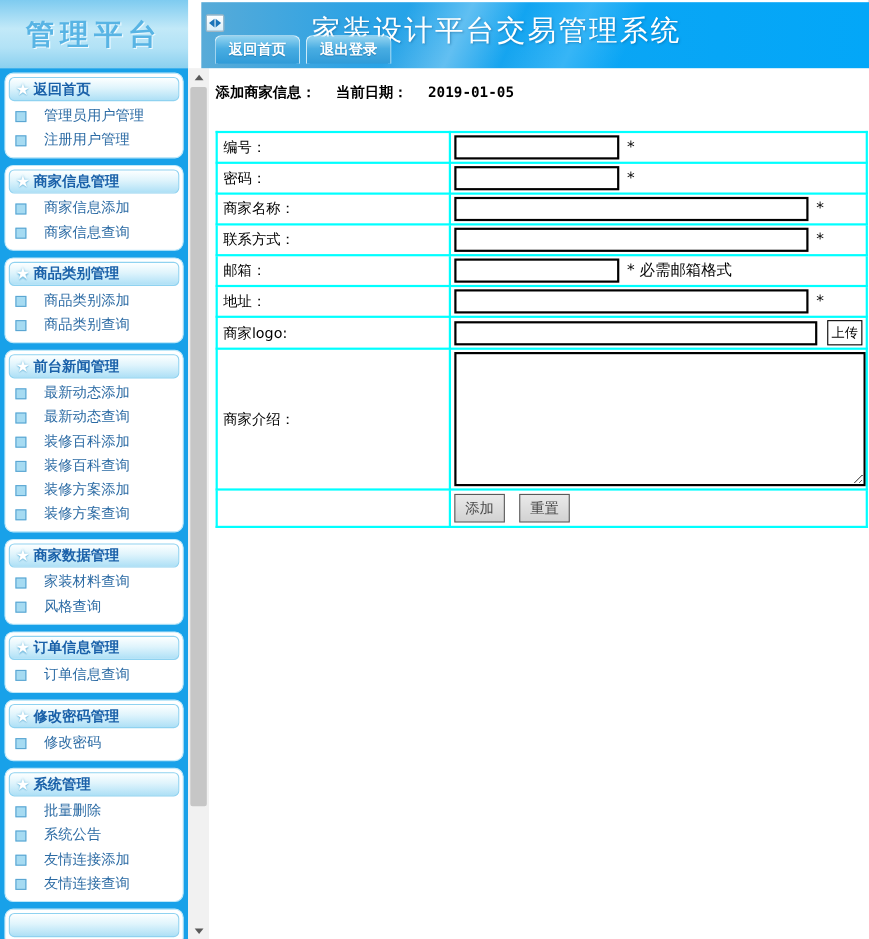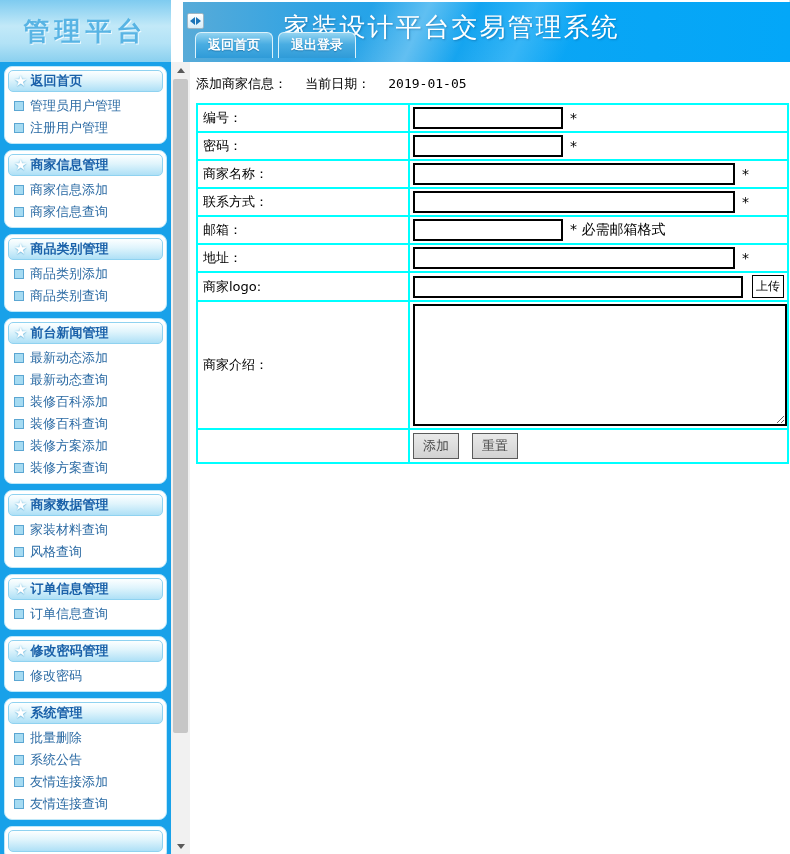--- a/index.html
+++ b/index.html
@@ -60,37 +60,37 @@
     padding-bottom:4px; overflow:hidden;
   }
   .group-header{
     margin:3px; height:22px; border:1px solid #8fd2f0; border-radius:5px;
     background:linear-gradient(180deg,#fdffff 0%,#dff4fc 45%,#aee0f6 100%);
     display:flex; align-items:center; padding-left:5px;
   }
   .star{ color:#ffffff; font-size:15px; line-height:15px; margin-right:3px;
          text-shadow:0 0 2px #6fb9dd, 0 1px 1px #8cc8e6; }
   .group-title{ color:#1a61a9; font-size:13px; font-weight:bold; }
-  .item{ display:flex; align-items:center; gap:6px; padding:4px 0 5px 9px; cursor:pointer; }
+  .item{ display:flex; align-items:center; gap:16px; padding:4px 0 5px 9px; cursor:pointer; }
   .sq{ width:10px; height:10px; background:#a6dbf2; border:1px solid #5ba6d2; flex:0 0 auto; }
   .item-label{ color:#2c6ba4; font-size:13px; line-height:13px; }
 
   
   .vscroll{
     grid-column:2; grid-row:2; background:#f1f1f1; display:flex; flex-direction:column;
   }
   .sb-btn{ height:16px; display:flex; align-items:center; justify-content:center; cursor:pointer; }
   .tri-up{width:0;height:0;border-left:4px solid transparent;border-right:4px solid transparent;border-bottom:5px solid #5a5a5a;}
   .tri-dn{width:0;height:0;border-left:4px solid transparent;border-right:4px solid transparent;border-top:5px solid #5a5a5a;}
   .sb-thumb{ margin:1px 2px; height:654px; background:#c6c6c6; border-radius:2px; cursor:grab; }
   .sb-bottom{ margin-top:auto; }
 
   
   .main{ grid-column:3; grid-row:2; background:#ffffff; padding:13px 0 0 6px; }
-  .info-line{ font-size:13px; font-weight:normal; color:#000; margin-bottom:10px; }
+  .info-line{ font-size:13px; font-weight:bold; color:#000; margin-bottom:26px; }
   .info-line .seg{ margin-right:14px; }
   .info-line .date{ margin-right:0; font-family:"DejaVu Sans Mono","Liberation Mono",monospace; font-size:13px; }
 
   table.form{ border-collapse:collapse; width:593px; table-layout:fixed; }
   table.form td{ border:2px solid #00ffff; }
   td.lbl{ width:212px; padding:4px 2px 4px 5px; font-size:13px; color:#000;border-radius:13px; }
   td.val{ padding:2px 3px; }
   .cellflex{ display:flex; align-items:center; }
   input.in{
     height:22px; border:2px solid #000000; background:#ffffff; font-size:13px; padding:0 3px;

